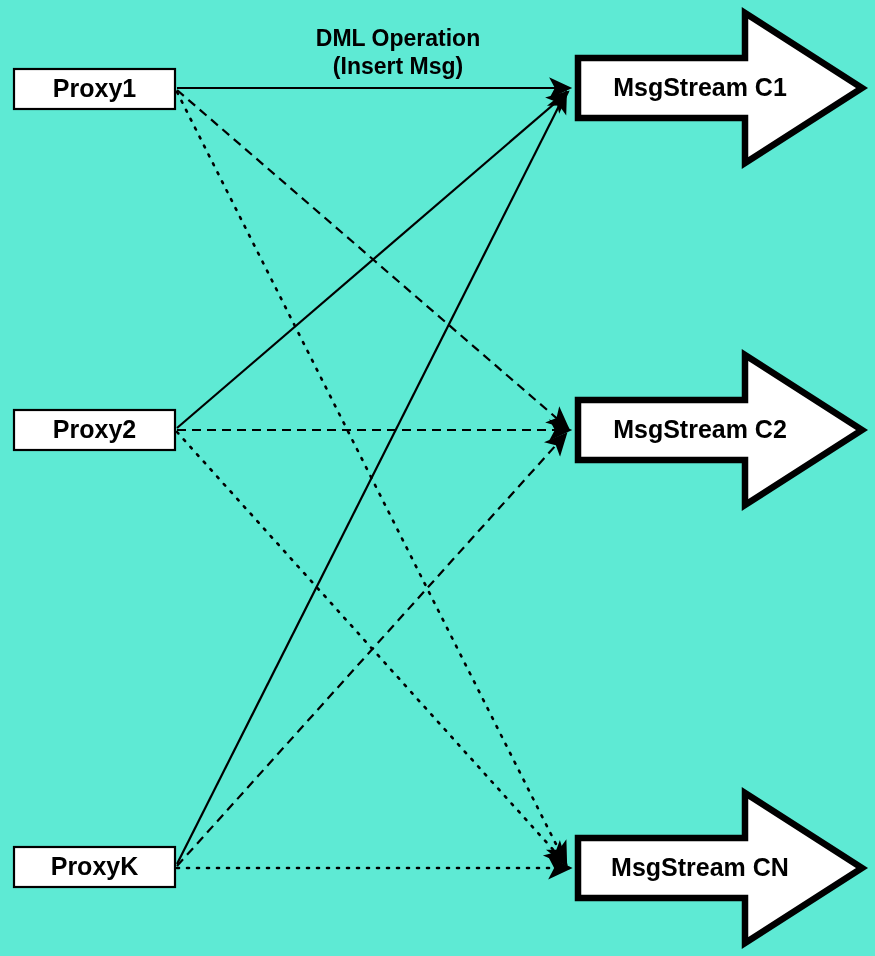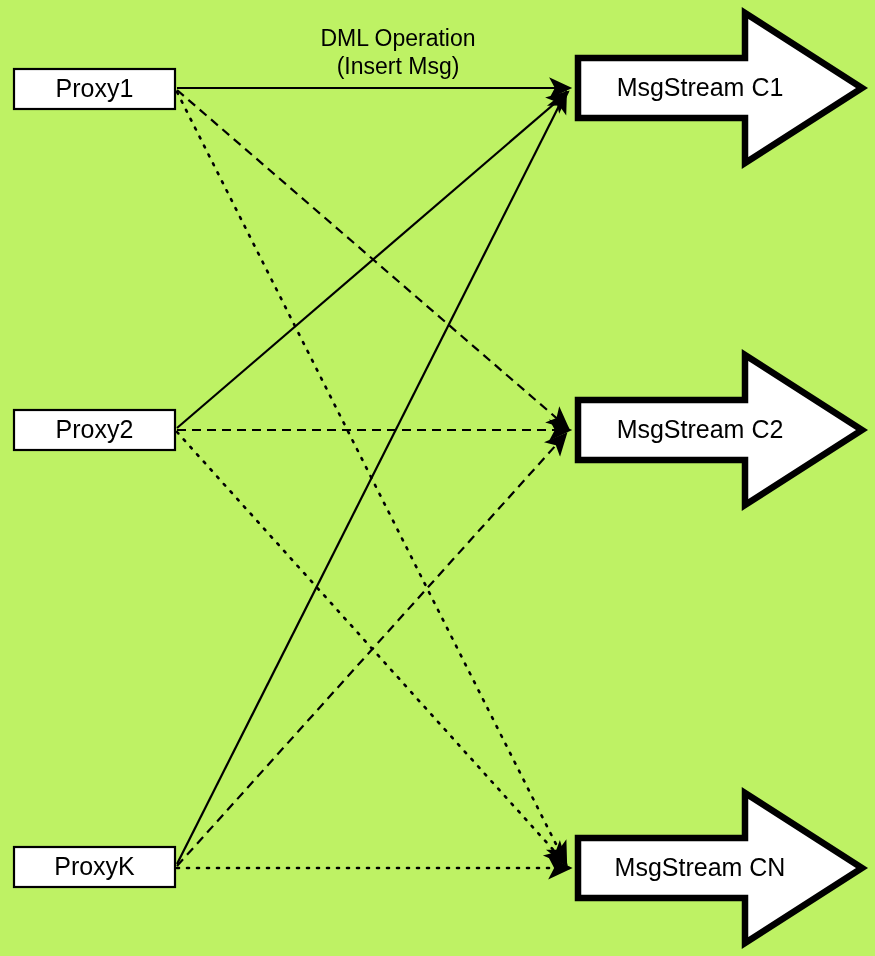--- a/index.html
+++ b/index.html
@@ -7,22 +7,23 @@
     padding: 0;
     background: #ffffff;
   }
   body {
     font-family: "Liberation Sans", sans-serif;
   }
   #diagram-root {
     position: relative;
     width: 875px;
     height: 956px;
-    background: #bef264;
+    background: #5eead4;
     overflow: hidden;
+    font-weight: bold;
   }
   #diagram-svg {
     position: absolute;
     top: 0;
     left: 0;
     width: 875px;
     height: 956px;
     display: block;
   }
   .node-label {

